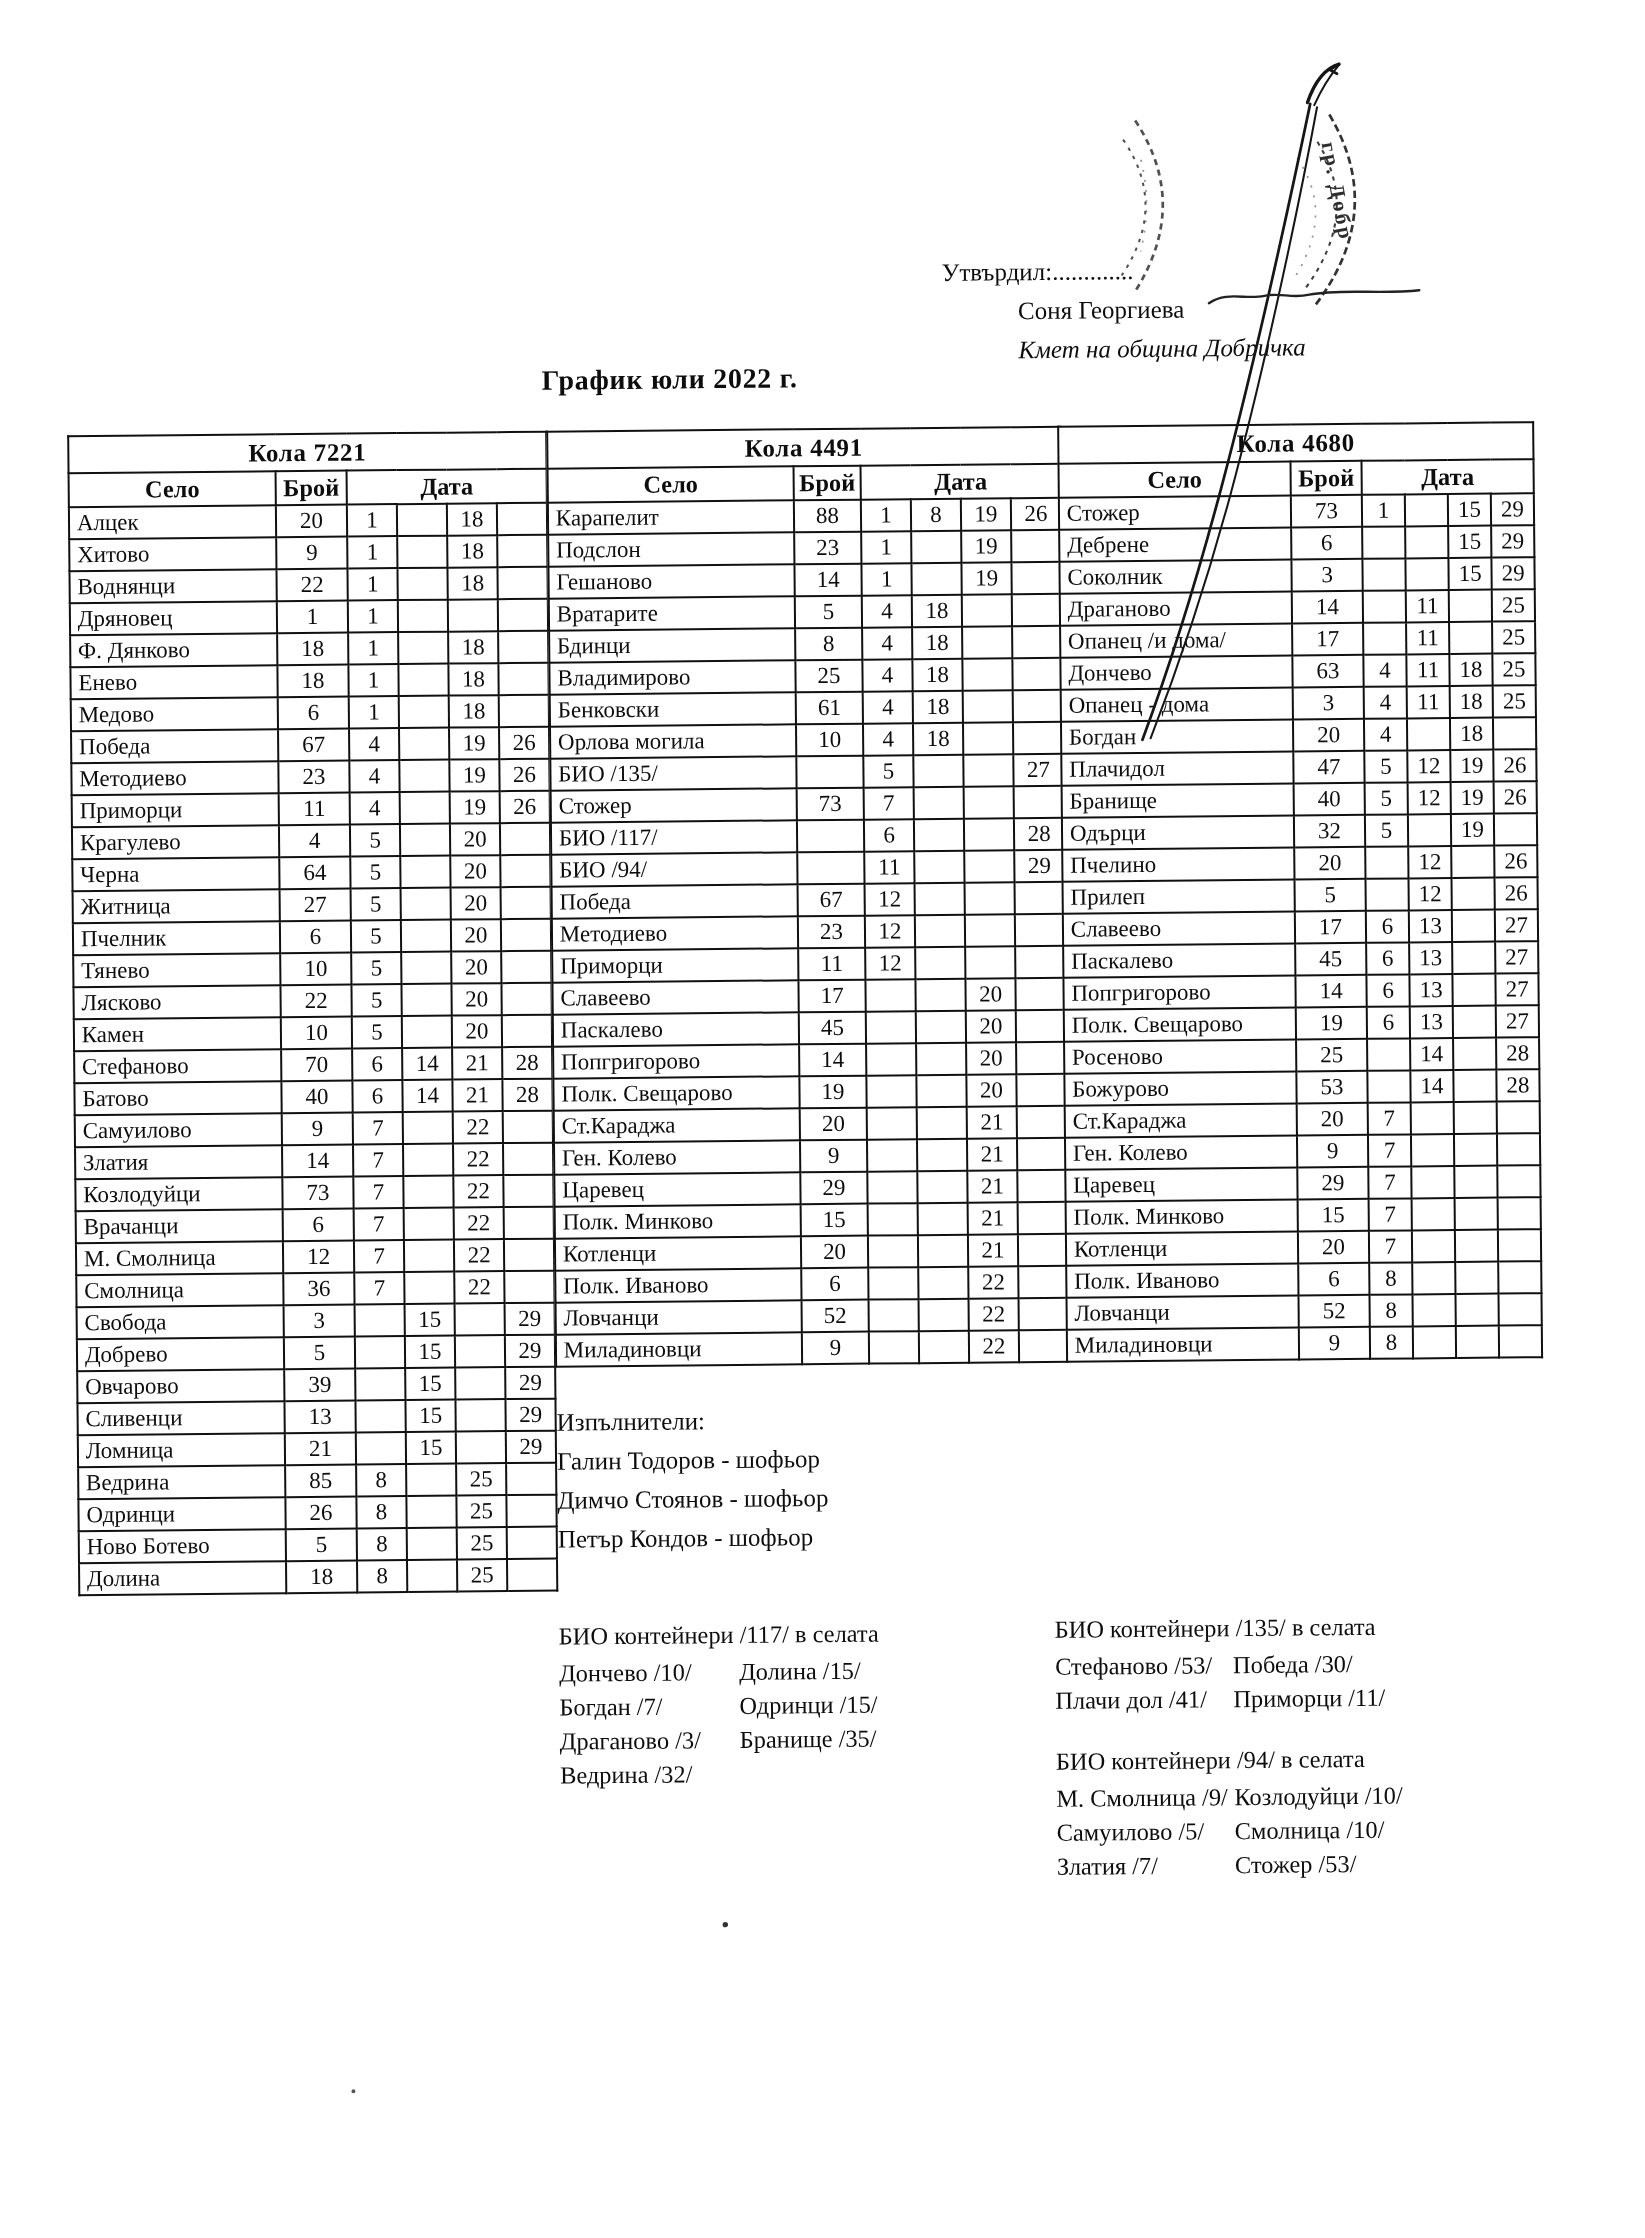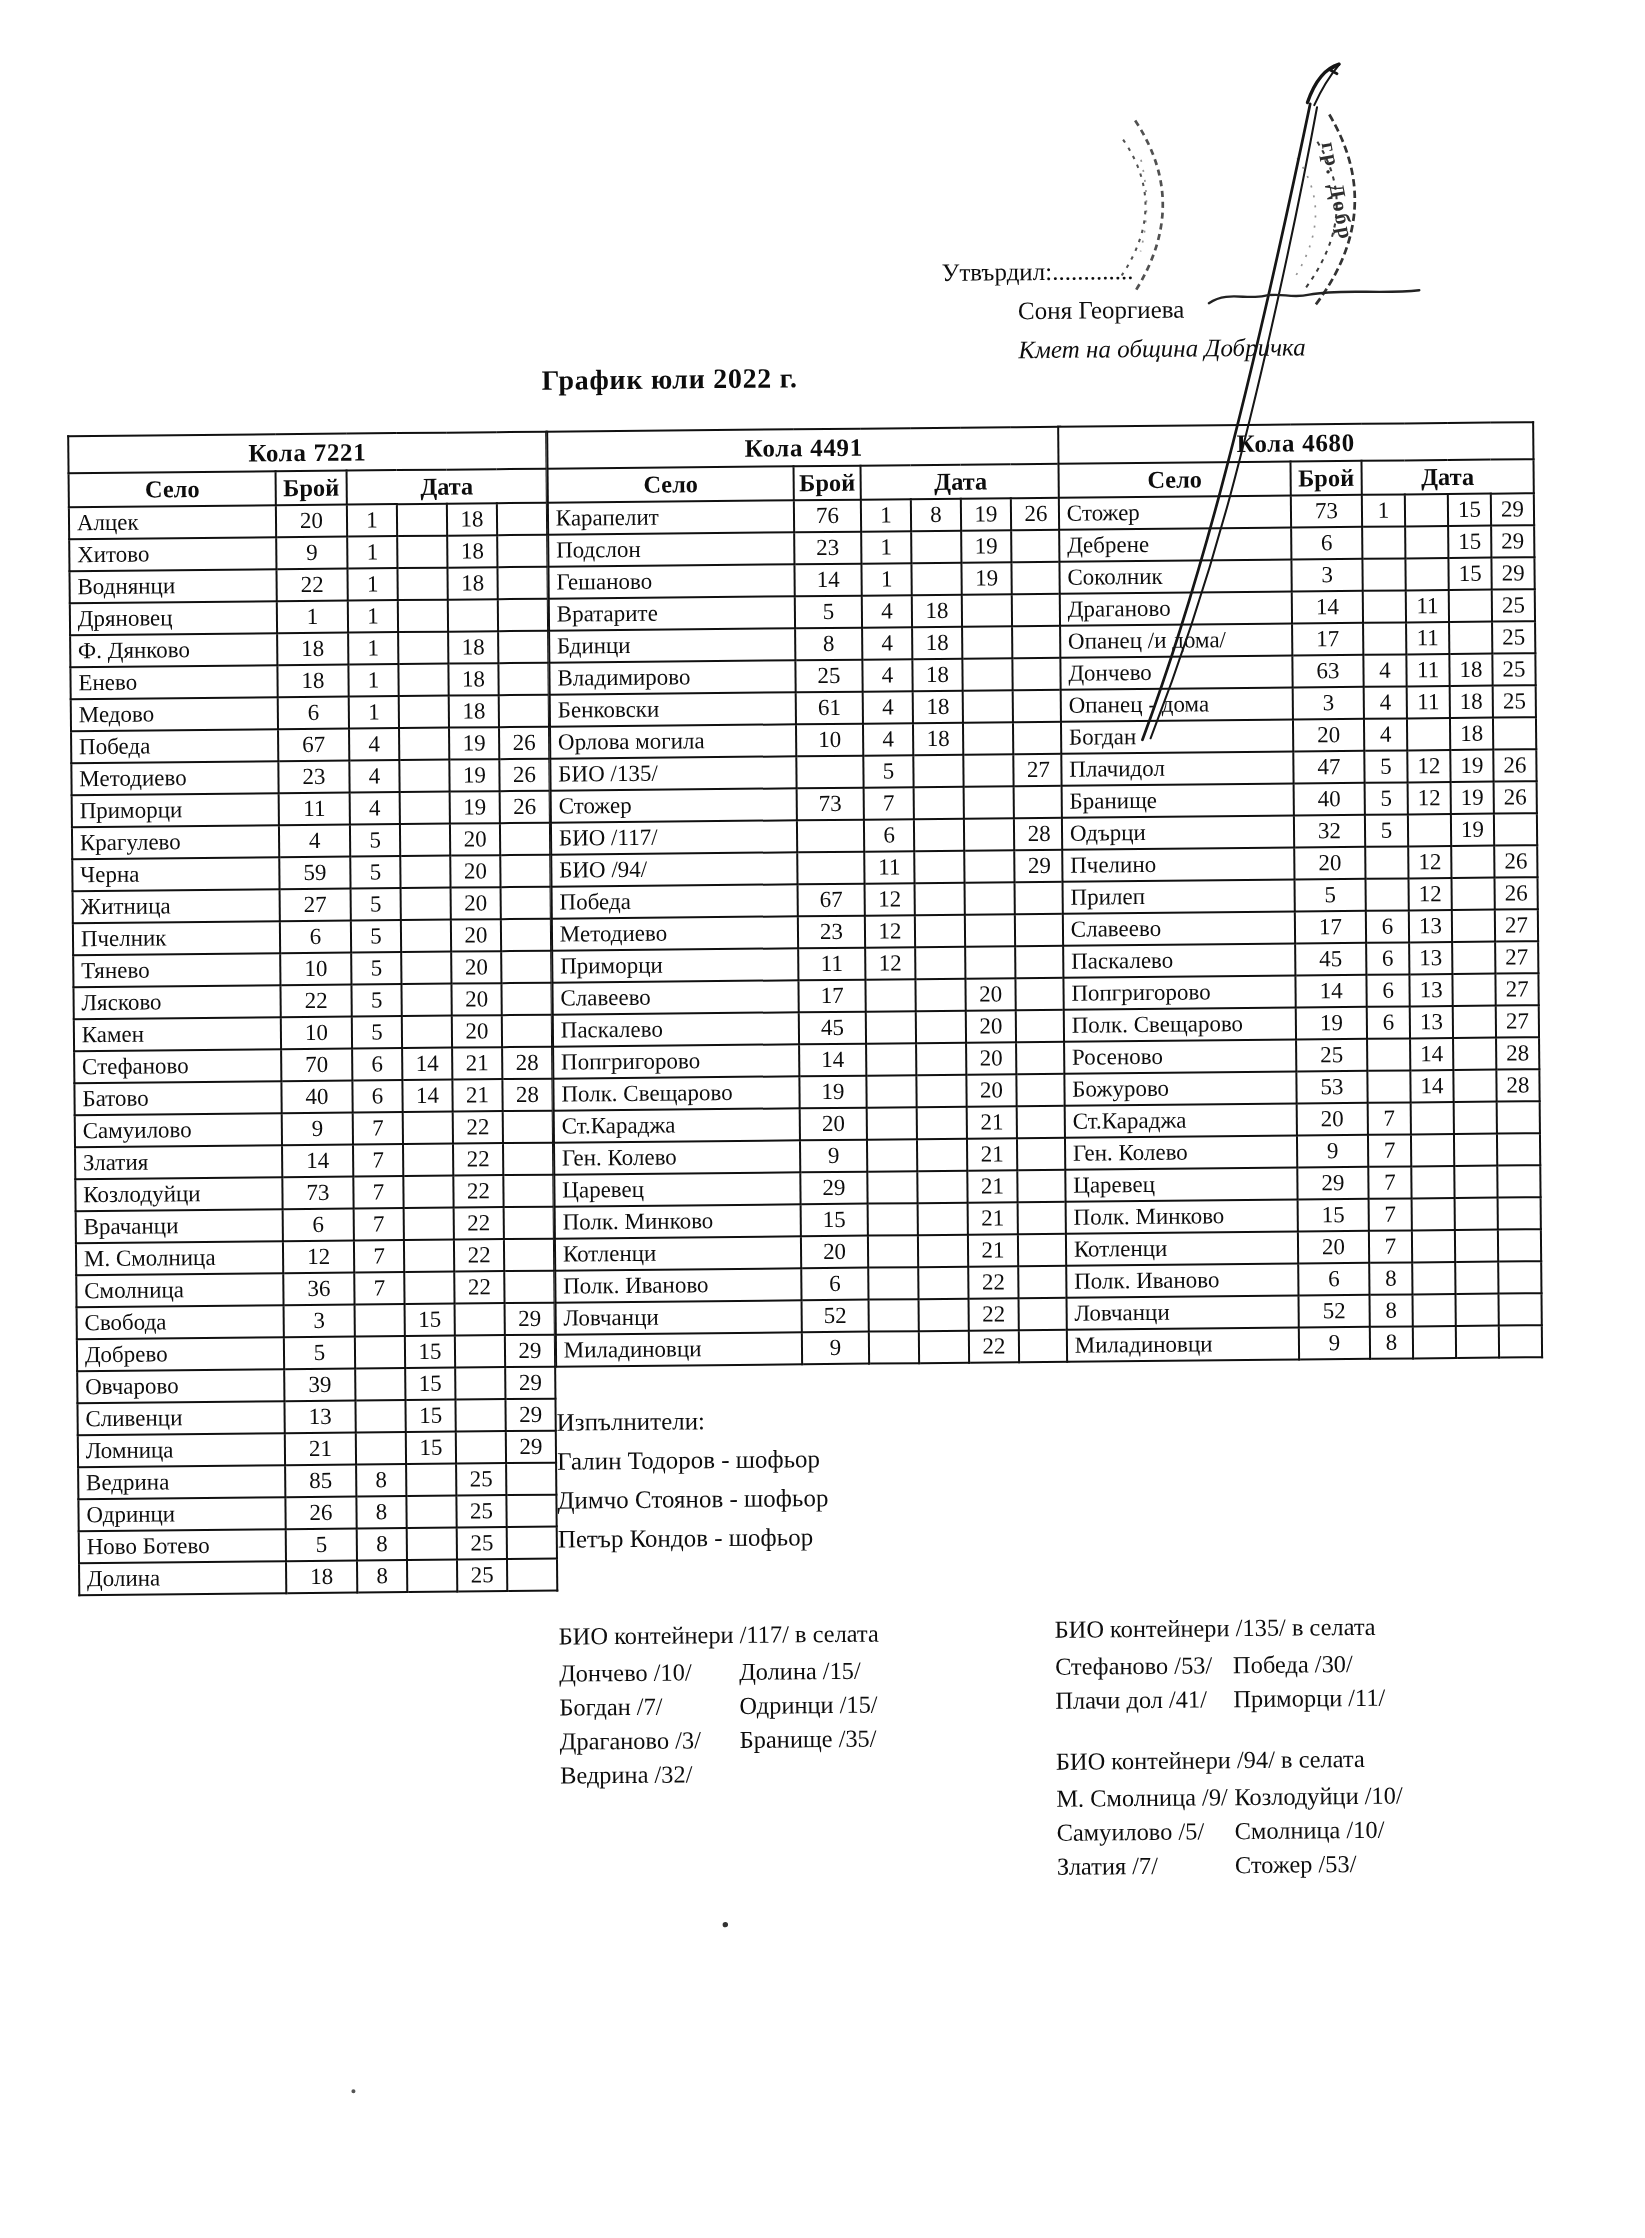--- a/index.html
+++ b/index.html
@@ -162,21 +162,21 @@
           <tr class="data-row">
             <td class="v">Крагулево</td>
             <td class="n">4</td>
             <td class="n">5</td>
             <td class="n"></td>
             <td class="n">20</td>
             <td class="n"></td>
           </tr>
           <tr class="data-row">
             <td class="v">Черна</td>
-            <td class="n">59</td>
+            <td class="n">64</td>
             <td class="n">5</td>
             <td class="n"></td>
             <td class="n">20</td>
             <td class="n"></td>
           </tr>
           <tr class="data-row">
             <td class="v">Житница</td>
             <td class="n">27</td>
             <td class="n">5</td>
             <td class="n"></td>
@@ -366,21 +366,21 @@
           <tr class="car-row">
             <th class="car" colspan="6">Кола 4491</th>
           </tr>
           <tr class="head-row">
             <th class="h2">Село</th>
             <th class="h2">Брой</th>
             <th class="h2" colspan="4">Дата</th>
           </tr>
           <tr class="data-row">
             <td class="v">Карапелит</td>
-            <td class="n">76</td>
+            <td class="n">88</td>
             <td class="n">1</td>
             <td class="n">8</td>
             <td class="n">19</td>
             <td class="n">26</td>
           </tr>
           <tr class="data-row">
             <td class="v">Подслон</td>
             <td class="n">23</td>
             <td class="n">1</td>
             <td class="n"></td>

